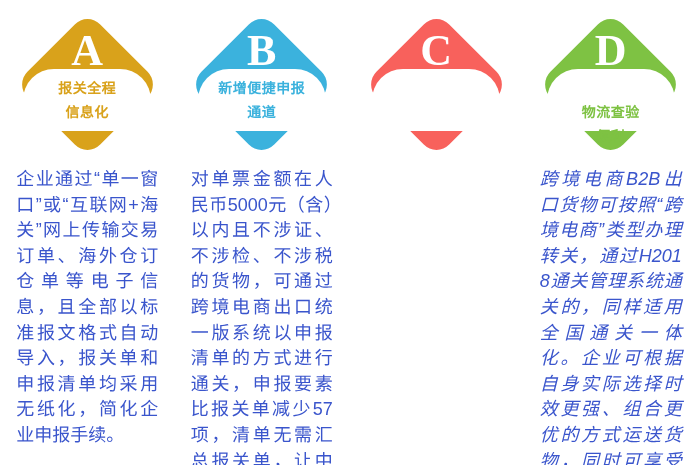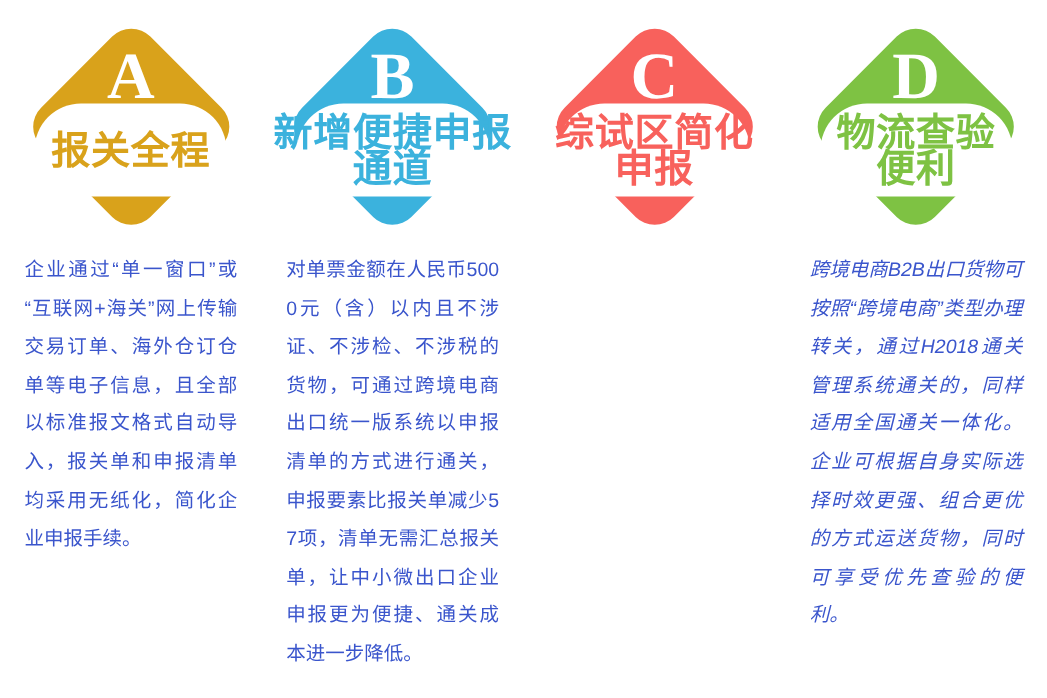--- a/index.html
+++ b/index.html
@@ -88,52 +88,53 @@
     margin-left: -77px;
     top: 58px;
     width: 154px;
     height: 62px;
     z-index: 4;
     display: flex;
     flex-direction: column;
     align-items: center;
     justify-content: center;
     font-weight: 700;
-    font-size: 26px;
+    font-size: 14px;
     line-height: 24px;
     letter-spacing: 0.5px;
     white-space: nowrap;
   }
   .badge-label .lbl-line { display: block; }
 
   
   .body-text {
     width: 142px;
     margin-top: 10px;
-    font-size: 13px;
+    font-size: 18px;
     line-height: 25.6px;
     color: #3a55cc;
     text-align: justify;
     text-justify: inter-ideograph;
     letter-spacing: 0px;
     word-break: break-all;
   }
 </style>
 </head>
 <body style="background: rgb(255, 255, 255);">
 
 <div class="board">
 
   <div class="column">
     <div class="badge">
       <div class="badge-diamond" style="background: rgb(217, 162, 27);"></div>
       <div class="badge-letter">A</div>
       <div class="badge-pill"></div>
       <div class="badge-label" style="color: rgb(217, 162, 27);">
         <span class="lbl-line">报关全程</span>
+        <span class="lbl-line">信息化</span>
       </div>
     </div>
     <div class="body-text" style="color: rgb(58, 85, 204);">企业通过“单一窗口”或“互联网+海关”网上传输交易订单、海外仓订仓单等电子信息，且全部以标准报文格式自动导入，报关单和申报清单均采用无纸化，简化企业申报手续。</div>
   </div>
 
   <div class="column">
     <div class="badge">
       <div class="badge-diamond" style="background: rgb(59, 178, 221);"></div>
       <div class="badge-letter">B</div>
       <div class="badge-pill"></div>
@@ -143,33 +144,29 @@
       </div>
     </div>
     <div class="body-text" style="color: rgb(58, 85, 204);">对单票金额在人民币5000元（含）以内且不涉证、不涉检、不涉税的货物，可通过跨境电商出口统一版系统以申报清单的方式进行通关，申报要素比报关单减少57项，清单无需汇总报关单，让中小微出口企业申报更为便捷、通关成本进一步降低。</div>
   </div>
 
   <div class="column">
     <div class="badge">
       <div class="badge-diamond" style="background: rgb(248, 97, 92);"></div>
       <div class="badge-letter">C</div>
       <div class="badge-pill"></div>
-      <div class="badge-label" style="color: rgb(248, 97, 92);">
-        <span class="lbl-line">综试区简化</span>
-        <span class="lbl-line">申报</span>
-      </div>
     </div>
   </div>
 
   <div class="column">
     <div class="badge">
       <div class="badge-diamond" style="background: rgb(126, 194, 67);"></div>
       <div class="badge-letter">D</div>
       <div class="badge-pill"></div>
-      <div class="badge-label" style="color: rgb(126, 194, 67);">
+      <div class="badge-label" style="color: rgb(126, 194, 67); margin-top: 24px;">
         <span class="lbl-line">物流查验</span>
         <span class="lbl-line">便利</span>
       </div>
     </div>
     <div class="body-text" style="color: rgb(58, 85, 204); font-style: italic;">跨境电商B2B出口货物可按照“跨境电商”类型办理转关，通过H2018通关管理系统通关的，同样适用全国通关一体化。企业可根据自身实际选择时效更强、组合更优的方式运送货物，同时可享受优先查验的便利。</div>
   </div>
 
 </div>
 
 </body></html>

